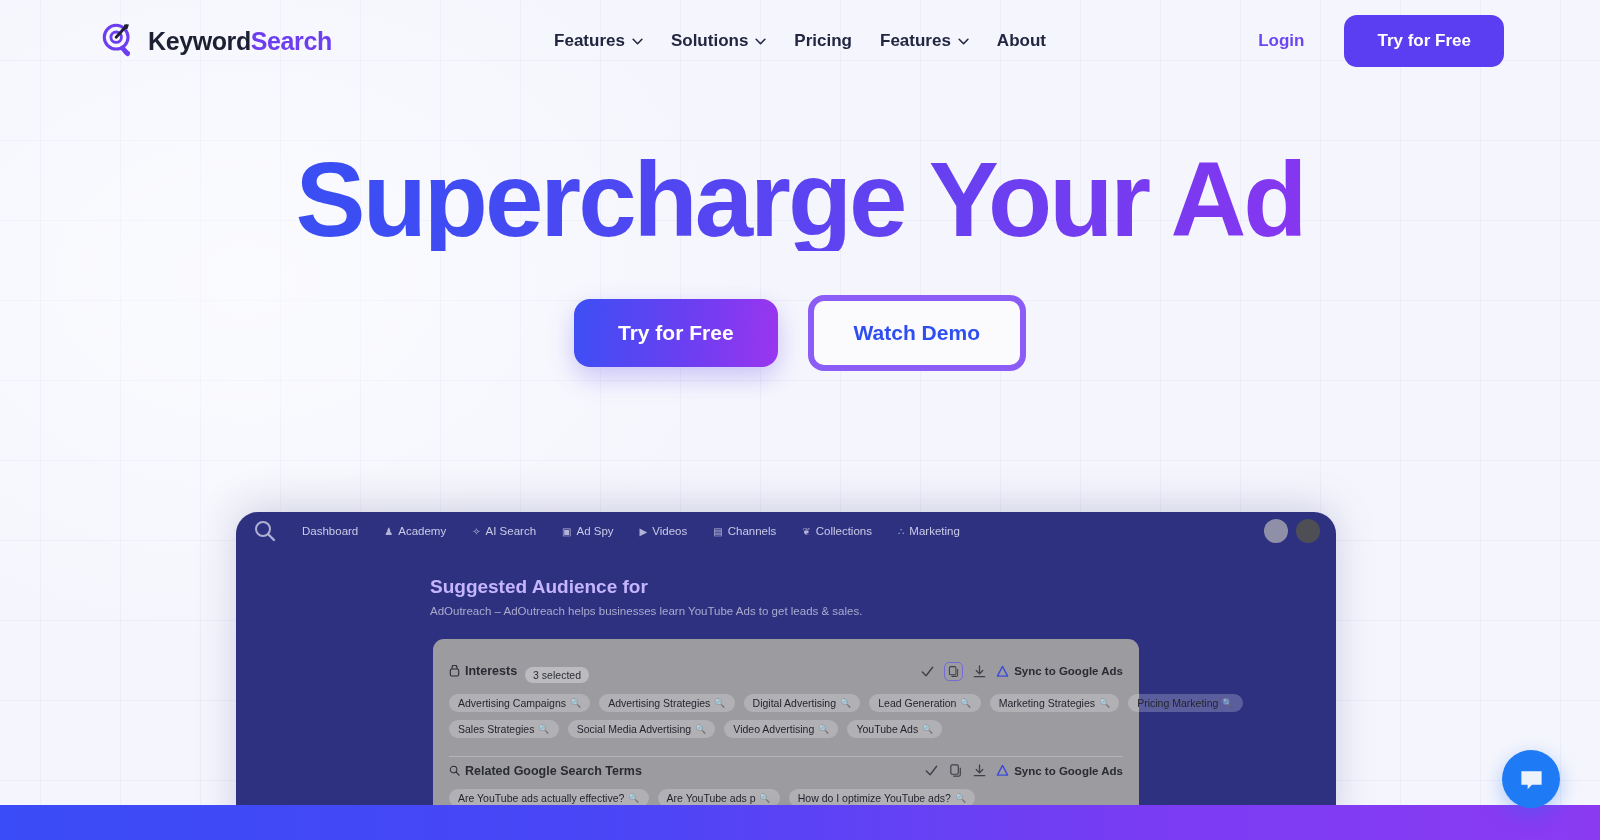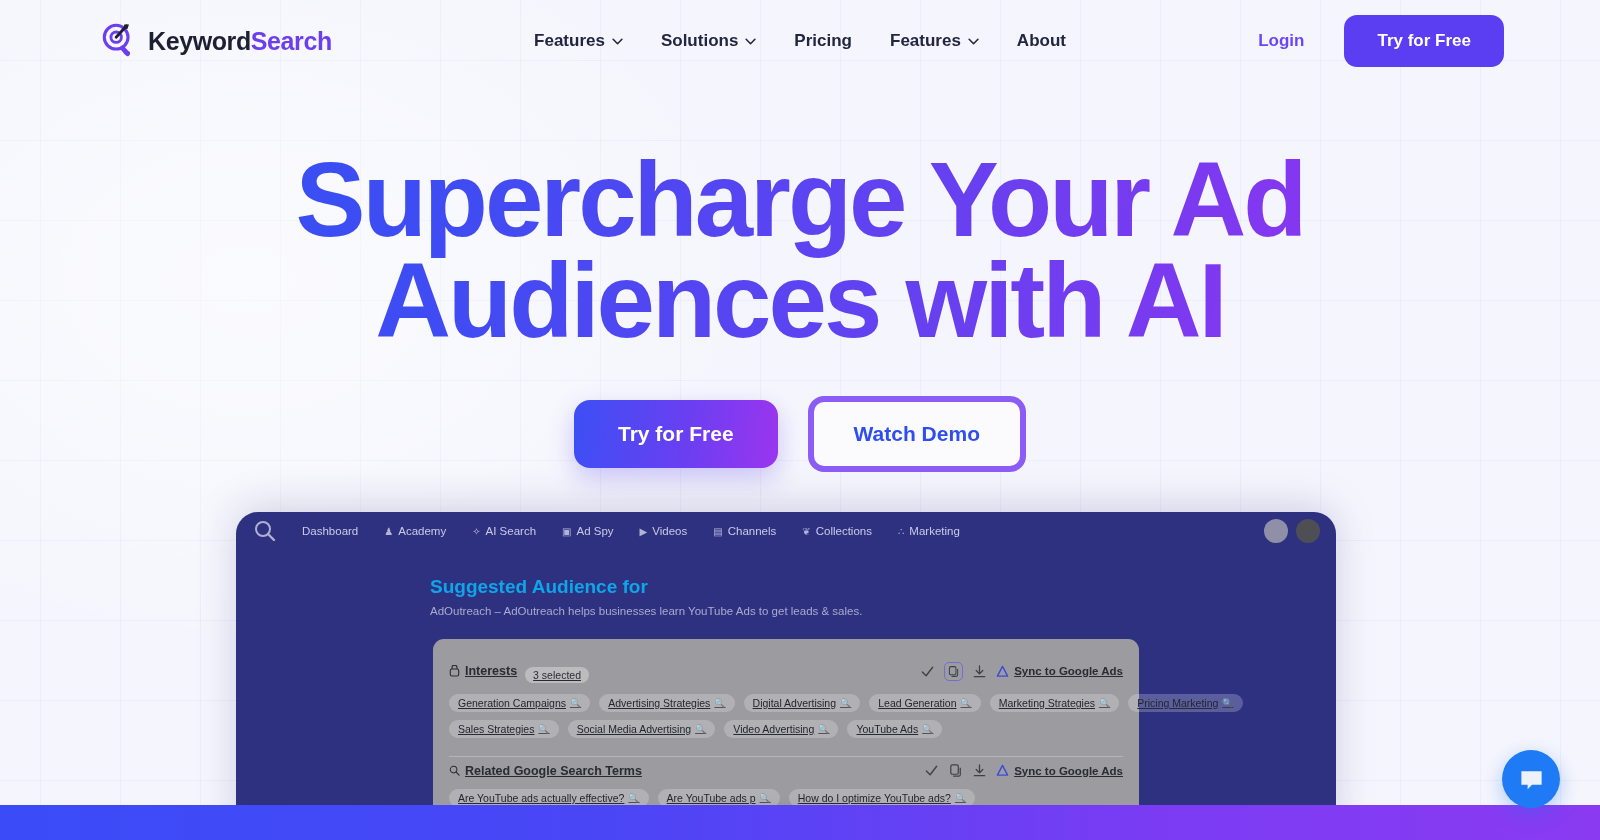--- a/index.html
+++ b/index.html
@@ -35,21 +35,21 @@
     padding:0 96px 0 100px;
   }
   .logo{ display:flex; align-items:center; gap:10px; cursor:pointer; }
   .logo-mark{ width:38px; height:38px; display:block; }
   .logo-text{ font-size:25px; font-weight:bold; letter-spacing:-.4px; white-space:nowrap; }
   .logo-text .kw{ color:#1d2033; }
   .logo-text .se{ color:#6d3df0; }
 
   nav{
     position:absolute; left:50%; transform:translateX(-50%);
-    display:flex; align-items:center; gap:38px;
+    display:flex; align-items:center; gap:28px;
   }
   .nav-item{
     display:flex; align-items:center; gap:7px;
     font-size:17px; font-weight:bold; color:#222640;
     cursor:pointer; white-space:nowrap;
   }
   .caret{ width:11px; height:7px; display:block; }
 
   .header-right{
     margin-left:auto; display:flex; align-items:center; gap:40px;
@@ -109,30 +109,29 @@
     display:flex; align-items:center; gap:5px;
     font-size:11.5px; color:#c9cbe6; cursor:pointer; white-space:nowrap;
   }
   .ani-ico{ font-size:10px; opacity:.85; }
   .app-nav-right{ margin-left:auto; display:flex; align-items:center; gap:8px; }
   .av{ width:24px; height:24px; border-radius:50%; }
   .av1{ background:#8f8fa8; }
   .av2{ background:#4e4f55; }
 
   .app-title{ padding:26px 0 0 194px; }
-  .app-title h2{ font-size:19px; color:#0ea5e9; font-weight:bold; }
+  .app-title h2{ font-size:19px; color:#c4b5fd; font-weight:bold; }
   .app-title p{ font-size:11.5px; color:#a9abcd; margin-top:7px; }
 
   .panel{
     margin:22px auto 0; width:706px;
     background:#9c9ca0;
     border-radius:11px 11px 0 0;
     padding:14px 16px 0;
     color:#2a2a33;
-    text-decoration:underline;
   }
   .sec-head{
     display:flex; align-items:center; gap:8px;
     padding:6px 0 2px;
   }
   .sec-title{ font-size:12.5px; font-weight:bold; display:flex; align-items:center; gap:5px; }
   .sec-badge{
     font-size:10.5px; background:rgba(255,255,255,.32);
     padding:2px 8px; border-radius:9px; color:#2c2c38;margin-top:8px;
   }
@@ -239,21 +238,20 @@
 
   <div class="header-right">
     <span class="login">Login</span>
     <button class="btn-try-nav">Try for Free</button>
   </div>
 </header>
 
 <section class="hero">
   <h1>
     <span>Supercharge Your Ad</span>
-    <span class="l2">Audiences with AI</span>
   </h1>
   <div class="cta-row">
     <button class="btn-primary">Try for Free</button>
     <button class="btn-outline">Watch Demo</button>
   </div>
 </section>
 
 <div class="app-shot">
 
   <div class="app-nav">
@@ -332,21 +330,21 @@
               <path d="M7 1.5 L12.5 12 H1.5 Z" fill="none" stroke="#3b4bd8" stroke-width="1.5" stroke-linejoin="round"></path>
             </svg>
           <span>Sync to Google Ads</span>
         </span>
       </span>
     </div>
 
     <div class="tag-rows">
       <div class="tag-row">
         <span class="tag">
-            <span>Generation Campaigns</span>
+            <span>Advertising Campaigns</span>
             <span class="mg">🔍</span>
           </span>
         <span class="tag">
             <span>Advertising Strategies</span>
             <span class="mg">🔍</span>
           </span>
         <span class="tag">
             <span>Digital Advertising</span>
             <span class="mg">🔍</span>
           </span>

